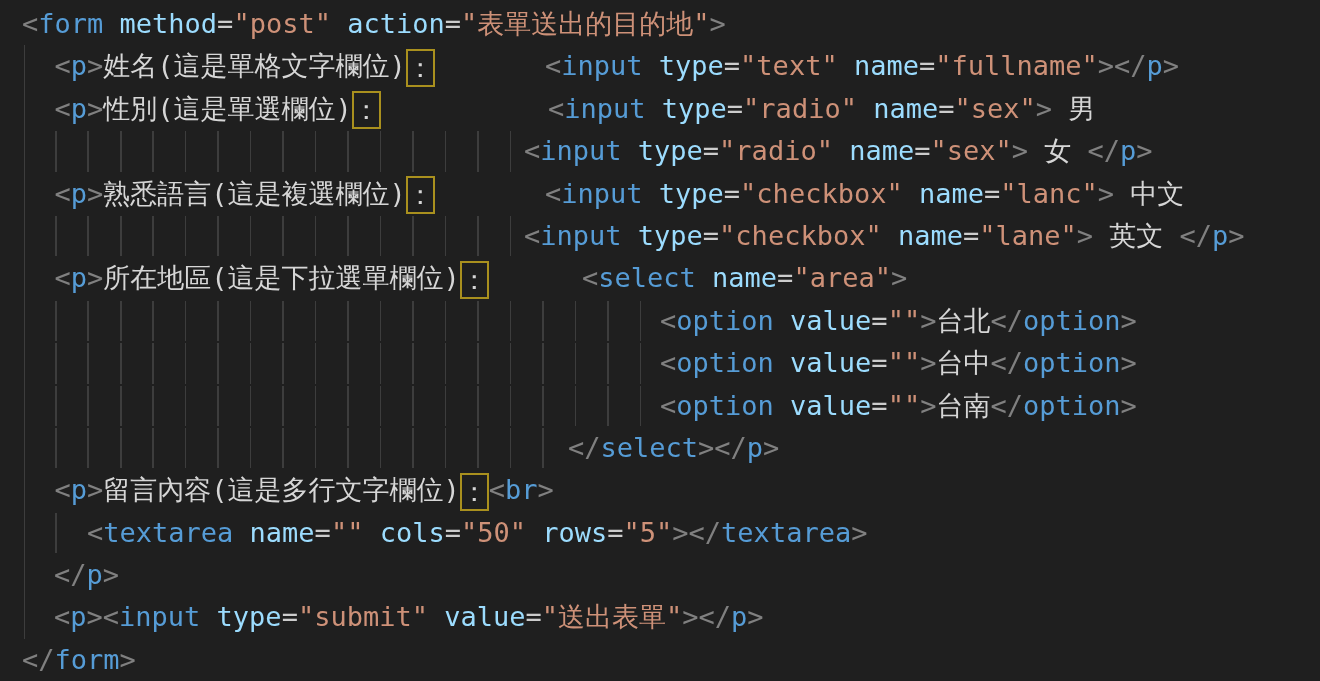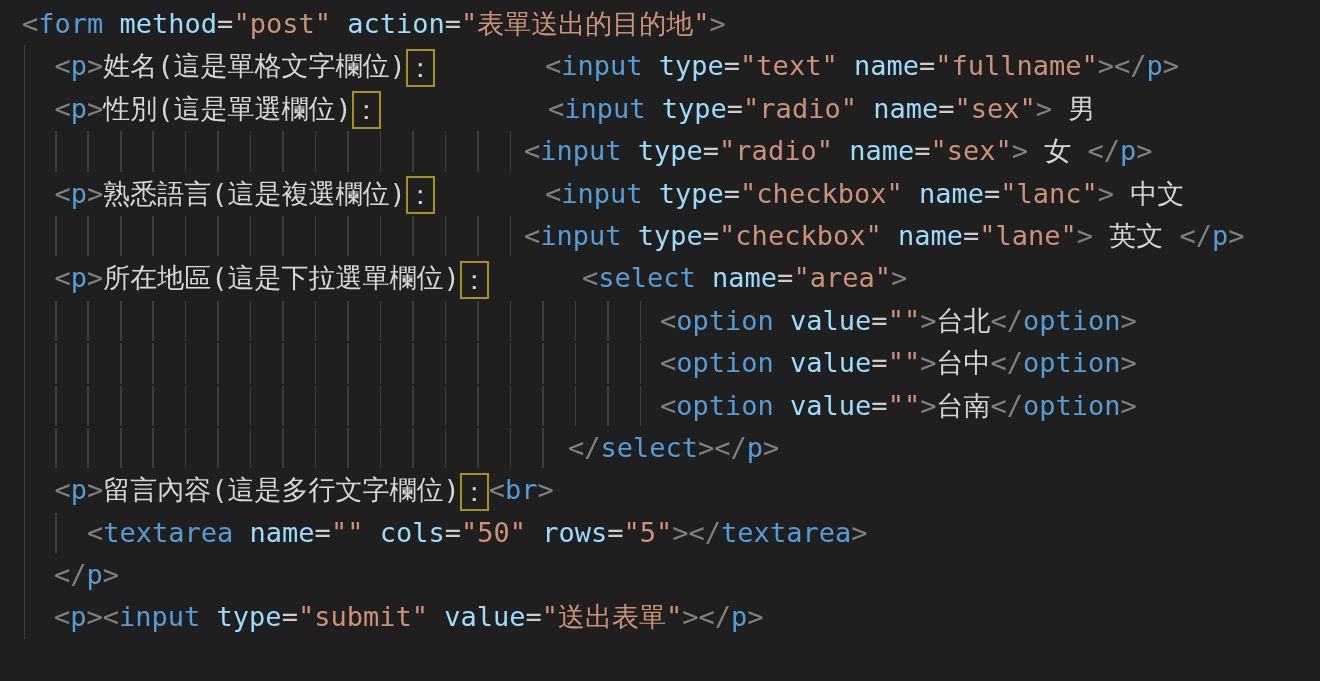--- a/index.html
+++ b/index.html
@@ -69,13 +69,14 @@
     <div class="line"><div class="guide0" style="background: rgb(61, 61, 61);"></div><div class="guides" style="width: 457px; left: 54.5px; background: repeating-linear-gradient(to right, rgb(61, 61, 61) 0px, rgb(61, 61, 61) 1.5px, transparent 1.5px, transparent 32.5px);"></div><span class="seg" style="left: 524px;"><span style="color: rgb(128, 128, 128);">&lt;</span><span style="color: rgb(86, 156, 214);">input</span><span style="color: rgb(214, 214, 214);"> </span><span style="color: rgb(156, 220, 254);">type</span><span style="color: rgb(204, 204, 204);">=</span><span style="color: rgb(206, 145, 120);">"checkbox"</span><span style="color: rgb(214, 214, 214);"> </span><span style="color: rgb(156, 220, 254);">name</span><span style="color: rgb(204, 204, 204);">=</span><span style="color: rgb(206, 145, 120);">"lane"</span><span style="color: rgb(128, 128, 128);">&gt;</span><span style="color: rgb(214, 214, 214);"> 英文 </span><span style="color: rgb(128, 128, 128);">&lt;/</span><span style="color: rgb(86, 156, 214);">p</span><span style="color: rgb(128, 128, 128);">&gt;</span></span></div>
     <div class="line"><div class="guide0" style="background: rgb(61, 61, 61);"></div><span class="seg" style="left: 22px;"><span style="color: rgb(214, 214, 214);">  </span><span style="color: rgb(128, 128, 128);">&lt;</span><span style="color: rgb(86, 156, 214);">p</span><span style="color: rgb(128, 128, 128);">&gt;</span><span style="color: rgb(214, 214, 214);">所在地區(這是下拉選單欄位)</span><span class="tok-box" style="border-color: rgb(169, 144, 30); color: rgb(214, 214, 214);">：</span></span><span class="seg" style="left: 582px;"><span style="color: rgb(128, 128, 128);">&lt;</span><span style="color: rgb(86, 156, 214);">select</span><span style="color: rgb(214, 214, 214);"> </span><span style="color: rgb(156, 220, 254);">name</span><span style="color: rgb(204, 204, 204);">=</span><span style="color: rgb(206, 145, 120);">"area"</span><span style="color: rgb(128, 128, 128);">&gt;</span></span></div>
     <div class="line"><div class="guide0" style="background: rgb(61, 61, 61);"></div><div class="guides" style="width: 587px; left: 54.5px; background: repeating-linear-gradient(to right, rgb(61, 61, 61) 0px, rgb(61, 61, 61) 1.5px, transparent 1.5px, transparent 32.5px);"></div><span class="seg" style="left: 660px;"><span style="color: rgb(128, 128, 128);">&lt;</span><span style="color: rgb(86, 156, 214);">option</span><span style="color: rgb(214, 214, 214);"> </span><span style="color: rgb(156, 220, 254);">value</span><span style="color: rgb(204, 204, 204);">=</span><span style="color: rgb(206, 145, 120);">""</span><span style="color: rgb(128, 128, 128);">&gt;</span><span style="color: rgb(214, 214, 214);">台北</span><span style="color: rgb(128, 128, 128);">&lt;/</span><span style="color: rgb(86, 156, 214);">option</span><span style="color: rgb(128, 128, 128);">&gt;</span></span></div>
     <div class="line"><div class="guide0" style="background: rgb(61, 61, 61);"></div><div class="guides" style="width: 587px; left: 54.5px; background: repeating-linear-gradient(to right, rgb(61, 61, 61) 0px, rgb(61, 61, 61) 1.5px, transparent 1.5px, transparent 32.5px);"></div><span class="seg" style="left: 660px;"><span style="color: rgb(128, 128, 128);">&lt;</span><span style="color: rgb(86, 156, 214);">option</span><span style="color: rgb(214, 214, 214);"> </span><span style="color: rgb(156, 220, 254);">value</span><span style="color: rgb(204, 204, 204);">=</span><span style="color: rgb(206, 145, 120);">""</span><span style="color: rgb(128, 128, 128);">&gt;</span><span style="color: rgb(214, 214, 214);">台中</span><span style="color: rgb(128, 128, 128);">&lt;/</span><span style="color: rgb(86, 156, 214);">option</span><span style="color: rgb(128, 128, 128);">&gt;</span></span></div>
     <div class="line"><div class="guide0" style="background: rgb(61, 61, 61);"></div><div class="guides" style="width: 587px; left: 54.5px; background: repeating-linear-gradient(to right, rgb(61, 61, 61) 0px, rgb(61, 61, 61) 1.5px, transparent 1.5px, transparent 32.5px);"></div><span class="seg" style="left: 660px;"><span style="color: rgb(128, 128, 128);">&lt;</span><span style="color: rgb(86, 156, 214);">option</span><span style="color: rgb(214, 214, 214);"> </span><span style="color: rgb(156, 220, 254);">value</span><span style="color: rgb(204, 204, 204);">=</span><span style="color: rgb(206, 145, 120);">""</span><span style="color: rgb(128, 128, 128);">&gt;</span><span style="color: rgb(214, 214, 214);">台南</span><span style="color: rgb(128, 128, 128);">&lt;/</span><span style="color: rgb(86, 156, 214);">option</span><span style="color: rgb(128, 128, 128);">&gt;</span></span></div>
     <div class="line"><div class="guide0" style="background: rgb(61, 61, 61);"></div><div class="guides" style="width: 489.5px; left: 54.5px; background: repeating-linear-gradient(to right, rgb(61, 61, 61) 0px, rgb(61, 61, 61) 1.5px, transparent 1.5px, transparent 32.5px);"></div><span class="seg" style="left: 568px;"><span style="color: rgb(128, 128, 128);">&lt;/</span><span style="color: rgb(86, 156, 214);">select</span><span style="color: rgb(128, 128, 128);">&gt;&lt;/</span><span style="color: rgb(86, 156, 214);">p</span><span style="color: rgb(128, 128, 128);">&gt;</span></span></div>
     <div class="line"><div class="guide0" style="background: rgb(61, 61, 61);"></div><span class="seg" style="left: 22px;"><span style="color: rgb(214, 214, 214);">  </span><span style="color: rgb(128, 128, 128);">&lt;</span><span style="color: rgb(86, 156, 214);">p</span><span style="color: rgb(128, 128, 128);">&gt;</span><span style="color: rgb(214, 214, 214);">留言內容(這是多行文字欄位)</span><span class="tok-box" style="border-color: rgb(169, 144, 30); color: rgb(214, 214, 214);">：</span><span style="color: rgb(128, 128, 128);">&lt;</span><span style="color: rgb(86, 156, 214);">br</span><span style="color: rgb(128, 128, 128);">&gt;</span></span></div>
     <div class="line"><div class="guide0" style="background: rgb(61, 61, 61);"></div><div class="guides" style="width: 2px; left: 54.5px; background: repeating-linear-gradient(to right, rgb(61, 61, 61) 0px, rgb(61, 61, 61) 1.5px, transparent 1.5px, transparent 32.5px);"></div><span class="seg" style="left: 87px;"><span style="color: rgb(128, 128, 128);">&lt;</span><span style="color: rgb(86, 156, 214);">textarea</span><span style="color: rgb(214, 214, 214);"> </span><span style="color: rgb(156, 220, 254);">name</span><span style="color: rgb(204, 204, 204);">=</span><span style="color: rgb(206, 145, 120);">""</span><span style="color: rgb(214, 214, 214);"> </span><span style="color: rgb(156, 220, 254);">cols</span><span style="color: rgb(204, 204, 204);">=</span><span style="color: rgb(206, 145, 120);">"50"</span><span style="color: rgb(214, 214, 214);"> </span><span style="color: rgb(156, 220, 254);">rows</span><span style="color: rgb(204, 204, 204);">=</span><span style="color: rgb(206, 145, 120);">"5"</span><span style="color: rgb(128, 128, 128);">&gt;&lt;/</span><span style="color: rgb(86, 156, 214);">textarea</span><span style="color: rgb(128, 128, 128);">&gt;</span></span></div>
     <div class="line"><div class="guide0" style="background: rgb(61, 61, 61);"></div><span class="seg" style="left: 54px;"><span style="color: rgb(128, 128, 128);">&lt;/</span><span style="color: rgb(86, 156, 214);">p</span><span style="color: rgb(128, 128, 128);">&gt;</span></span></div>
     <div class="line"><div class="guide0" style="background: rgb(61, 61, 61);"></div><span class="seg" style="left: 54px;"><span style="color: rgb(128, 128, 128);">&lt;</span><span style="color: rgb(86, 156, 214);">p</span><span style="color: rgb(128, 128, 128);">&gt;&lt;</span><span style="color: rgb(86, 156, 214);">input</span><span style="color: rgb(214, 214, 214);"> </span><span style="color: rgb(156, 220, 254);">type</span><span style="color: rgb(204, 204, 204);">=</span><span style="color: rgb(206, 145, 120);">"submit"</span><span style="color: rgb(214, 214, 214);"> </span><span style="color: rgb(156, 220, 254);">value</span><span style="color: rgb(204, 204, 204);">=</span><span style="color: rgb(206, 145, 120);">"送出表單"</span><span style="color: rgb(128, 128, 128);">&gt;&lt;/</span><span style="color: rgb(86, 156, 214);">p</span><span style="color: rgb(128, 128, 128);">&gt;</span></span></div>
+    <div class="line"><span class="seg" style="left: 22px;"><span style="color: rgb(128, 128, 128);">&lt;/</span><span style="color: rgb(86, 156, 214);">form</span><span style="color: rgb(128, 128, 128);">&gt;</span></span></div>
   </div>
 
 </body></html>

